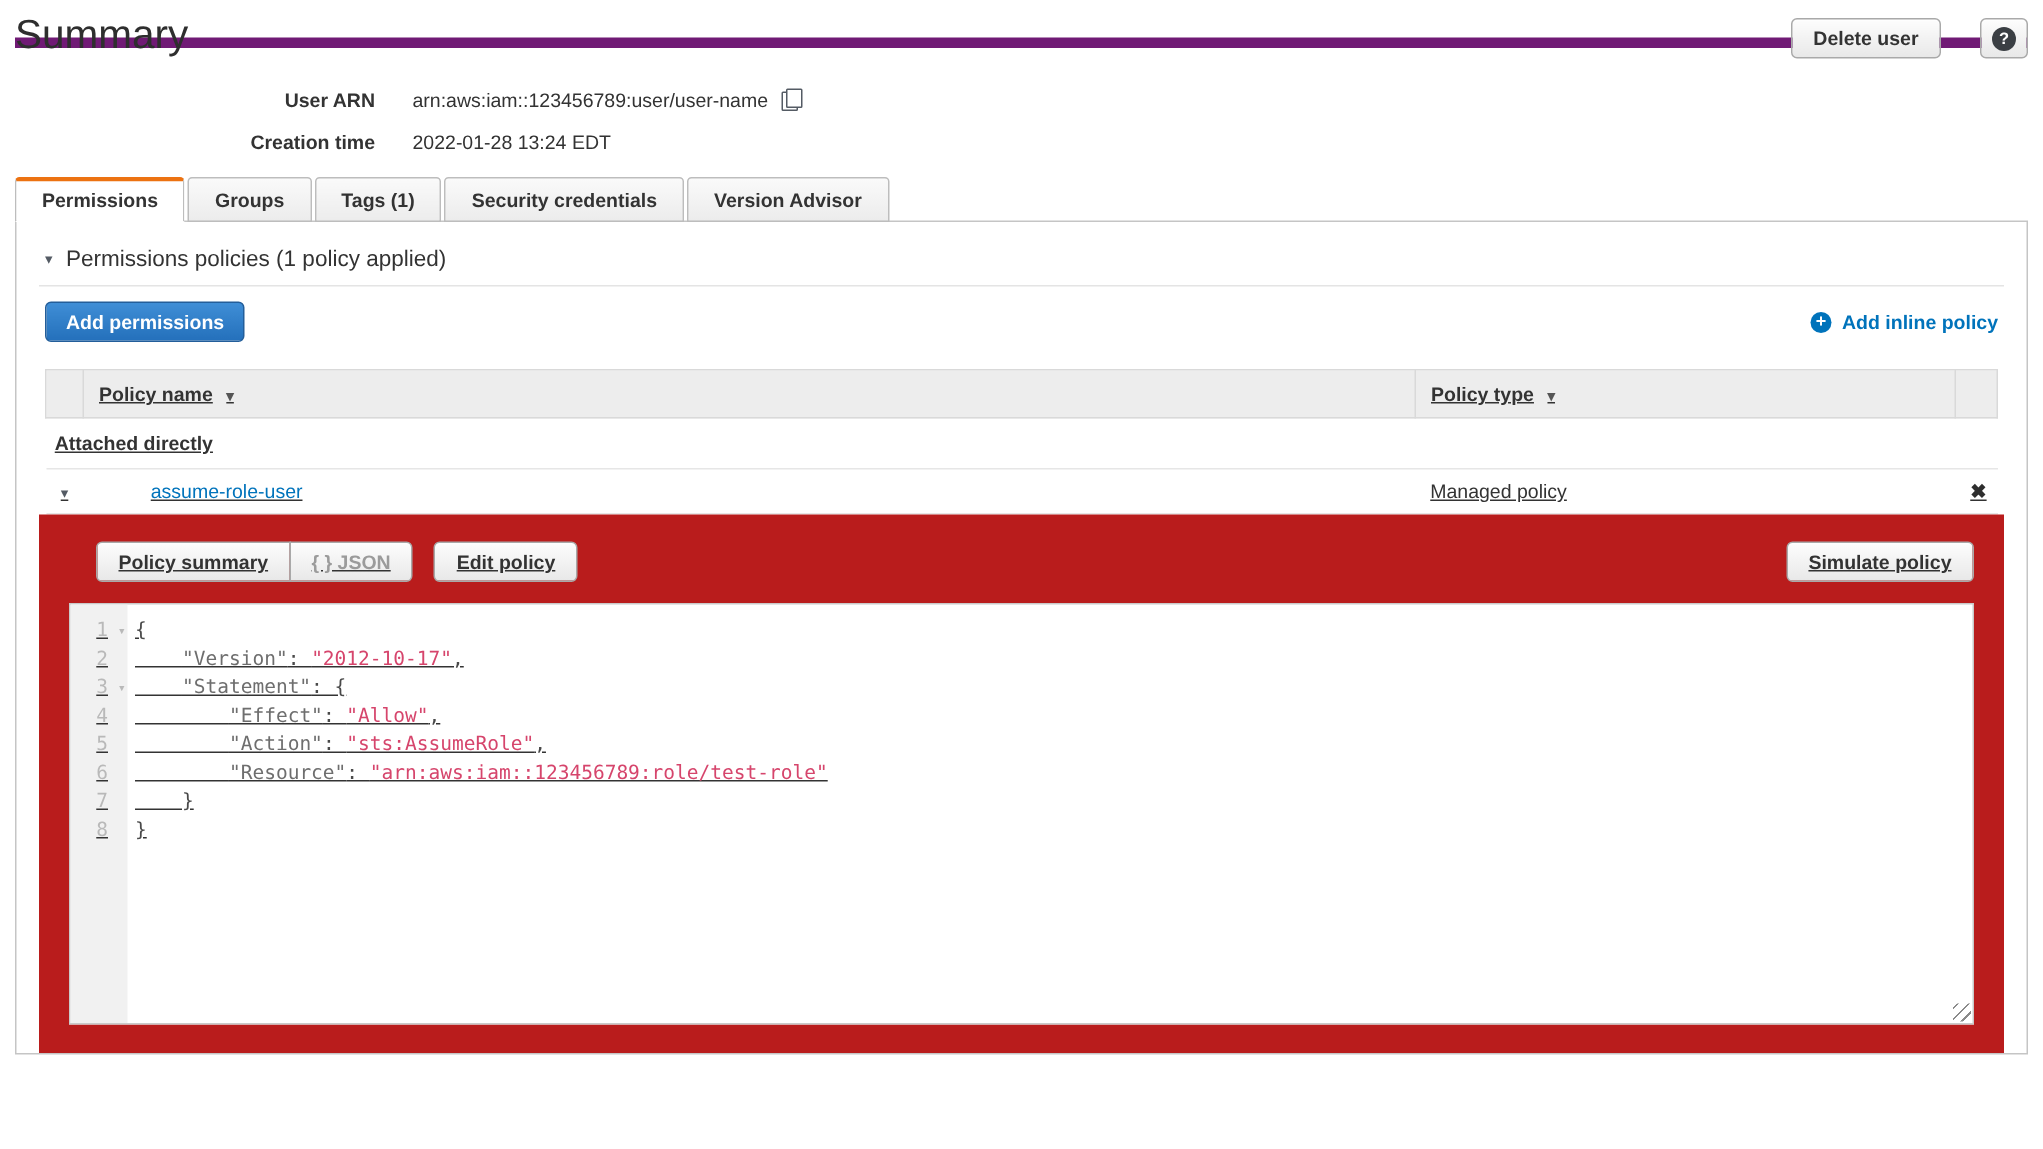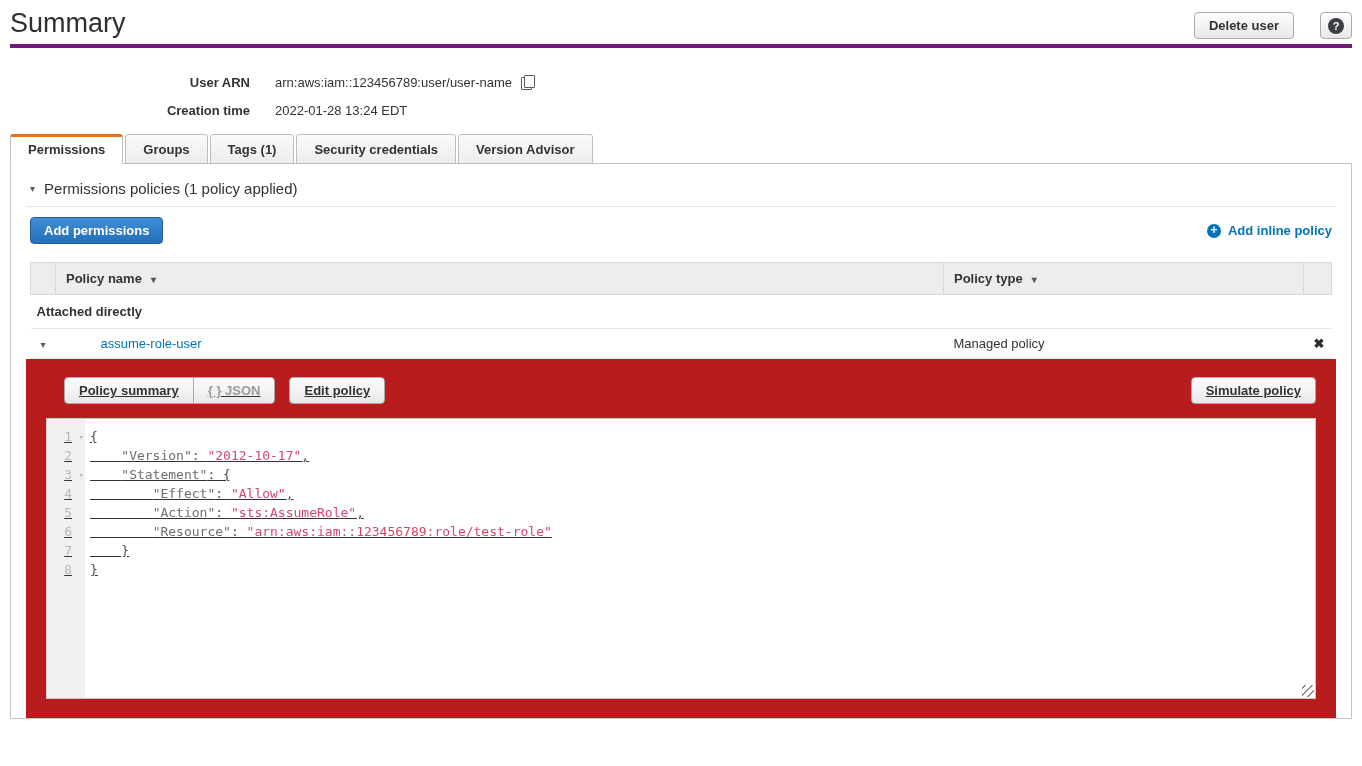--- a/index.html
+++ b/index.html
@@ -7,23 +7,23 @@
   body {
     font-family: "Liberation Sans", sans-serif;
     font-size: 13px;
     color: #333;
     background: #fff;
   }
 
   
   .page-header {
     position: relative;
-    height: 48px;
+    height: 32px;
     margin: 0 10px;
-    border-bottom: 4px solid #701a75;
+    border-bottom: 7px solid #701a75;
   }
   .page-title {
     position: absolute; left: 0; top: 8px;
     font-size: 27px; font-weight: 400; color: #2e2e2e;
   }
   .header-actions { position: absolute; right: 0; top: 12px; display: flex; gap: 8px; align-items: center; }
   .btn {
     display: inline-block;
     background: linear-gradient(#fdfdfd, #e8e8e8);
     border: 1px solid #a9a9a9;
@@ -106,21 +106,21 @@
     display: flex; align-items: center; gap: 7px;
     color: #0073bb; font-weight: bold; cursor: pointer;
   }
   .plus-circle {
     width: 14px; height: 14px; border-radius: 50%;
     background: #0073bb; color: #fff;
     font-size: 12px; font-weight: bold; line-height: 13px; text-align: center;
   }
 
   
-  table.policy-table { margin: 18px 19px 0; border-collapse: collapse; table-layout: fixed; width: calc(100% - 38px); }
+  table.policy-table { margin: 18px 19px 0; border-collapse: collapse; table-layout: fixed; width: calc(100% - 38px); text-decoration: underline; }
   .policy-table th {
     background: #ededed;
     border: 1px solid #d9d9d9;
     padding: 8px 10px;
     text-align: left; font-size: 13px; color: #333;
   }
   .policy-table th .sort-caret { font-size: 10px; color: #555; margin-left: 9px; }
   .col-expand { width: 25px; }
   .col-name  { width: auto; }
   .col-type  { width: 360px; }

